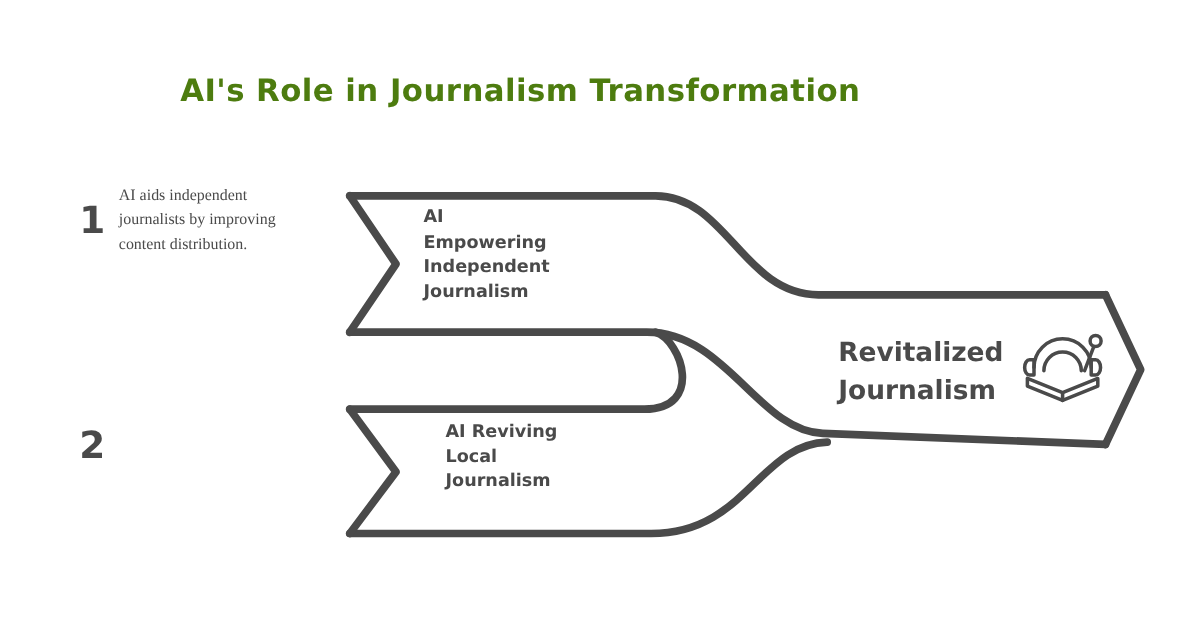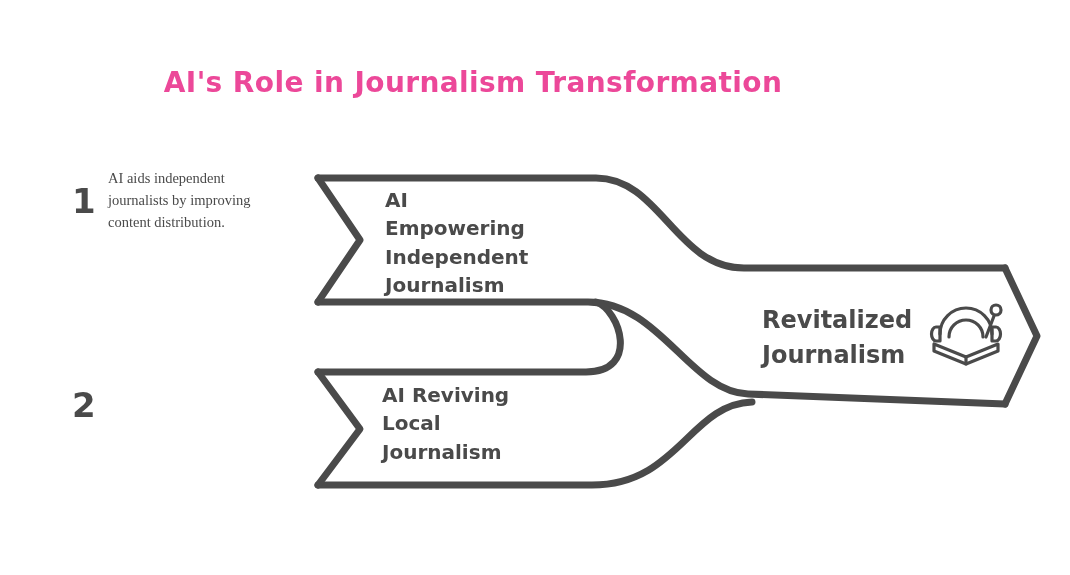--- a/index.html
+++ b/index.html
@@ -29,21 +29,21 @@
   }
 
   .chart-title {
     position: absolute;
     left: 0;
     top: 66px;
     width: 946px;
     text-align: center;
     font-size: 28px;
     font-weight: bold;
-    color: #ec4899;
+    color: #4d7c0f;
     letter-spacing: 0.4px;
     font-family: "DejaVu Sans", sans-serif;
   }
 
   
   .annotation {
     position: absolute;
     display: flex;
     align-items: center;
     gap: 10px;
@@ -72,28 +72,28 @@
   #annotation-2 {
     left: 72px;
     top: 388px;
     width: 232px;
   }
   #annotation-2 .annotation-text { width: 180px; }
 
   
   .band-label {
     position: absolute;
-    font-size: 20px;
+    font-size: 16px;
     font-weight: bold;
     color: #4a4a4a;
     line-height: 1.42;
     white-space: pre-line;
   }
   #band-label-1 { left: 385px; top: 186px; width: 215px; }
-  #band-label-2 { left: 382px; top: 381px; width: 215px; }
+  #band-label-2 { left: 405px; top: 381px; width: 215px; }
   #band-label-3 {
     left: 762px;
     top: 303px;
     width: 170px;
     font-size: 24px;
     line-height: 1.45;
   }
 
   #outcome-icon {
     position: absolute;

